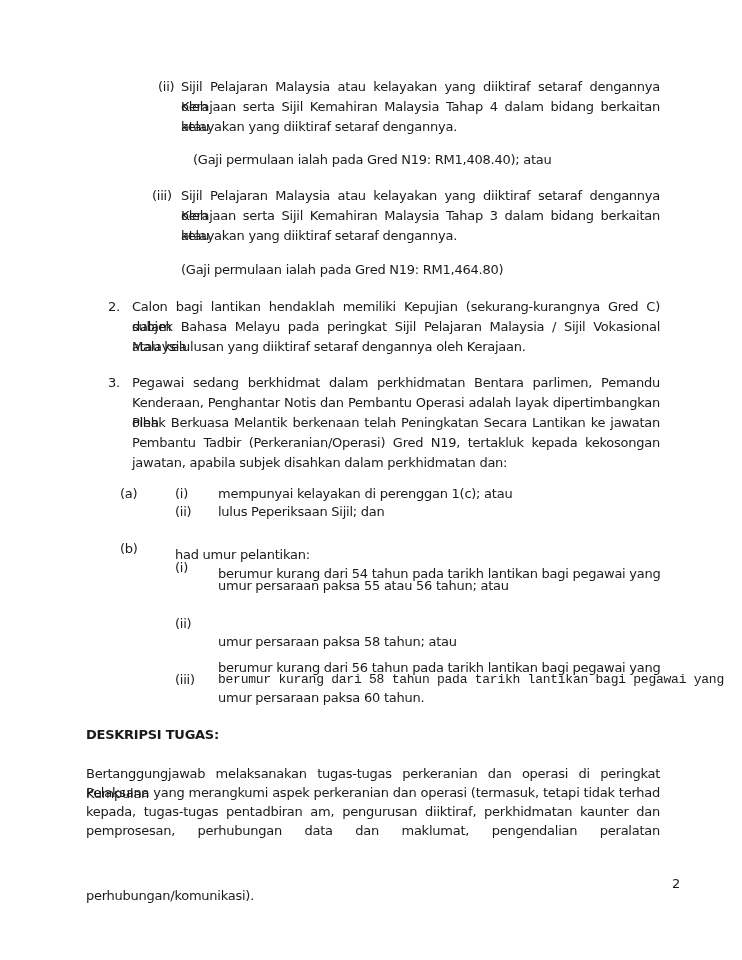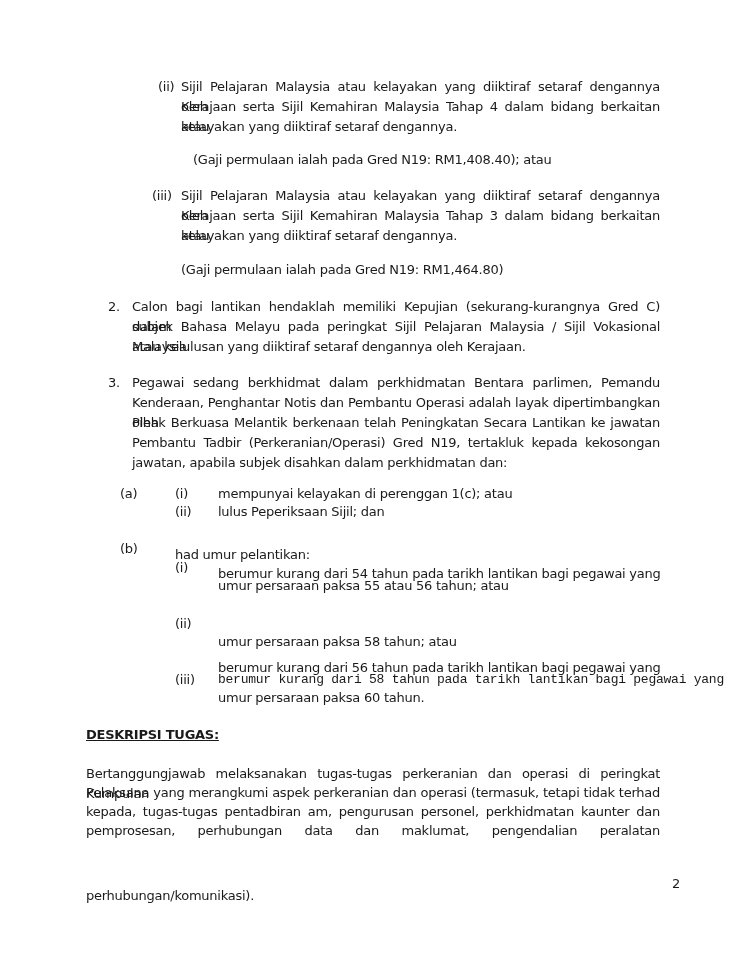--- a/index.html
+++ b/index.html
@@ -56,20 +56,20 @@
 <div class="abs line" style="left:218px; top:576px;">umur persaraan paksa 55 atau 56 tahun; atau</div>
 
 <div class="abs line" style="left:175px; top:614px;">(ii)</div>
 <div class="abs line" style="left:218px; top:614px;margin-top:44px;">berumur kurang dari 56 tahun pada tarikh lantikan bagi pegawai yang</div>
 <div class="abs line" style="left:218px; top:632px;">umur persaraan paksa 58 tahun; atau</div>
 
 <div class="abs line" style="left:175px; top:670px;">(iii)</div>
 <div class="abs line" style="left:218px; top:670px;font-family:Liberation Mono, monospace;">berumur kurang dari 58 tahun pada tarikh lantikan bagi pegawai yang</div>
 <div class="abs line" style="left:218px; top:688px;">umur persaraan paksa 60 tahun.</div>
 
-<div class="abs line bold" style="left:86px; top:725px;text-decoration:underline;">DESKRIPSI TUGAS:</div>
+<div class="abs line bold" style="left:86px; top:725px;">DESKRIPSI TUGAS:</div>
 <div class="abs line just" style="left:86px; top:764px; width:574px;">Bertanggungjawab melaksanakan tugas-tugas perkeranian dan operasi di peringkat Kumpulan</div>
 <div class="abs line just" style="left:86px; top:783px; width:574px;">Pelaksana yang merangkumi aspek perkeranian dan operasi (termasuk, tetapi tidak terhad</div>
-<div class="abs line just" style="left:86px; top:802px; width:574px;">kepada, tugas-tugas pentadbiran am, pengurusan personel, perkhidmatan kaunter dan</div>
+<div class="abs line just" style="left:86px; top:802px; width:574px;">kepada, tugas-tugas pentadbiran am, pengurusan diiktiraf, perkhidmatan kaunter dan</div>
 <div class="abs line just" style="left:86px; top:821px; width:574px;">pemprosesan, perhubungan data dan maklumat, pengendalian peralatan</div>
 <div class="abs line" style="left:86px; top:886px;">perhubungan/komunikasi).</div>
 
 <div class="abs line" style="left:672px; top:874px;">2</div>
 
 </body></html>

